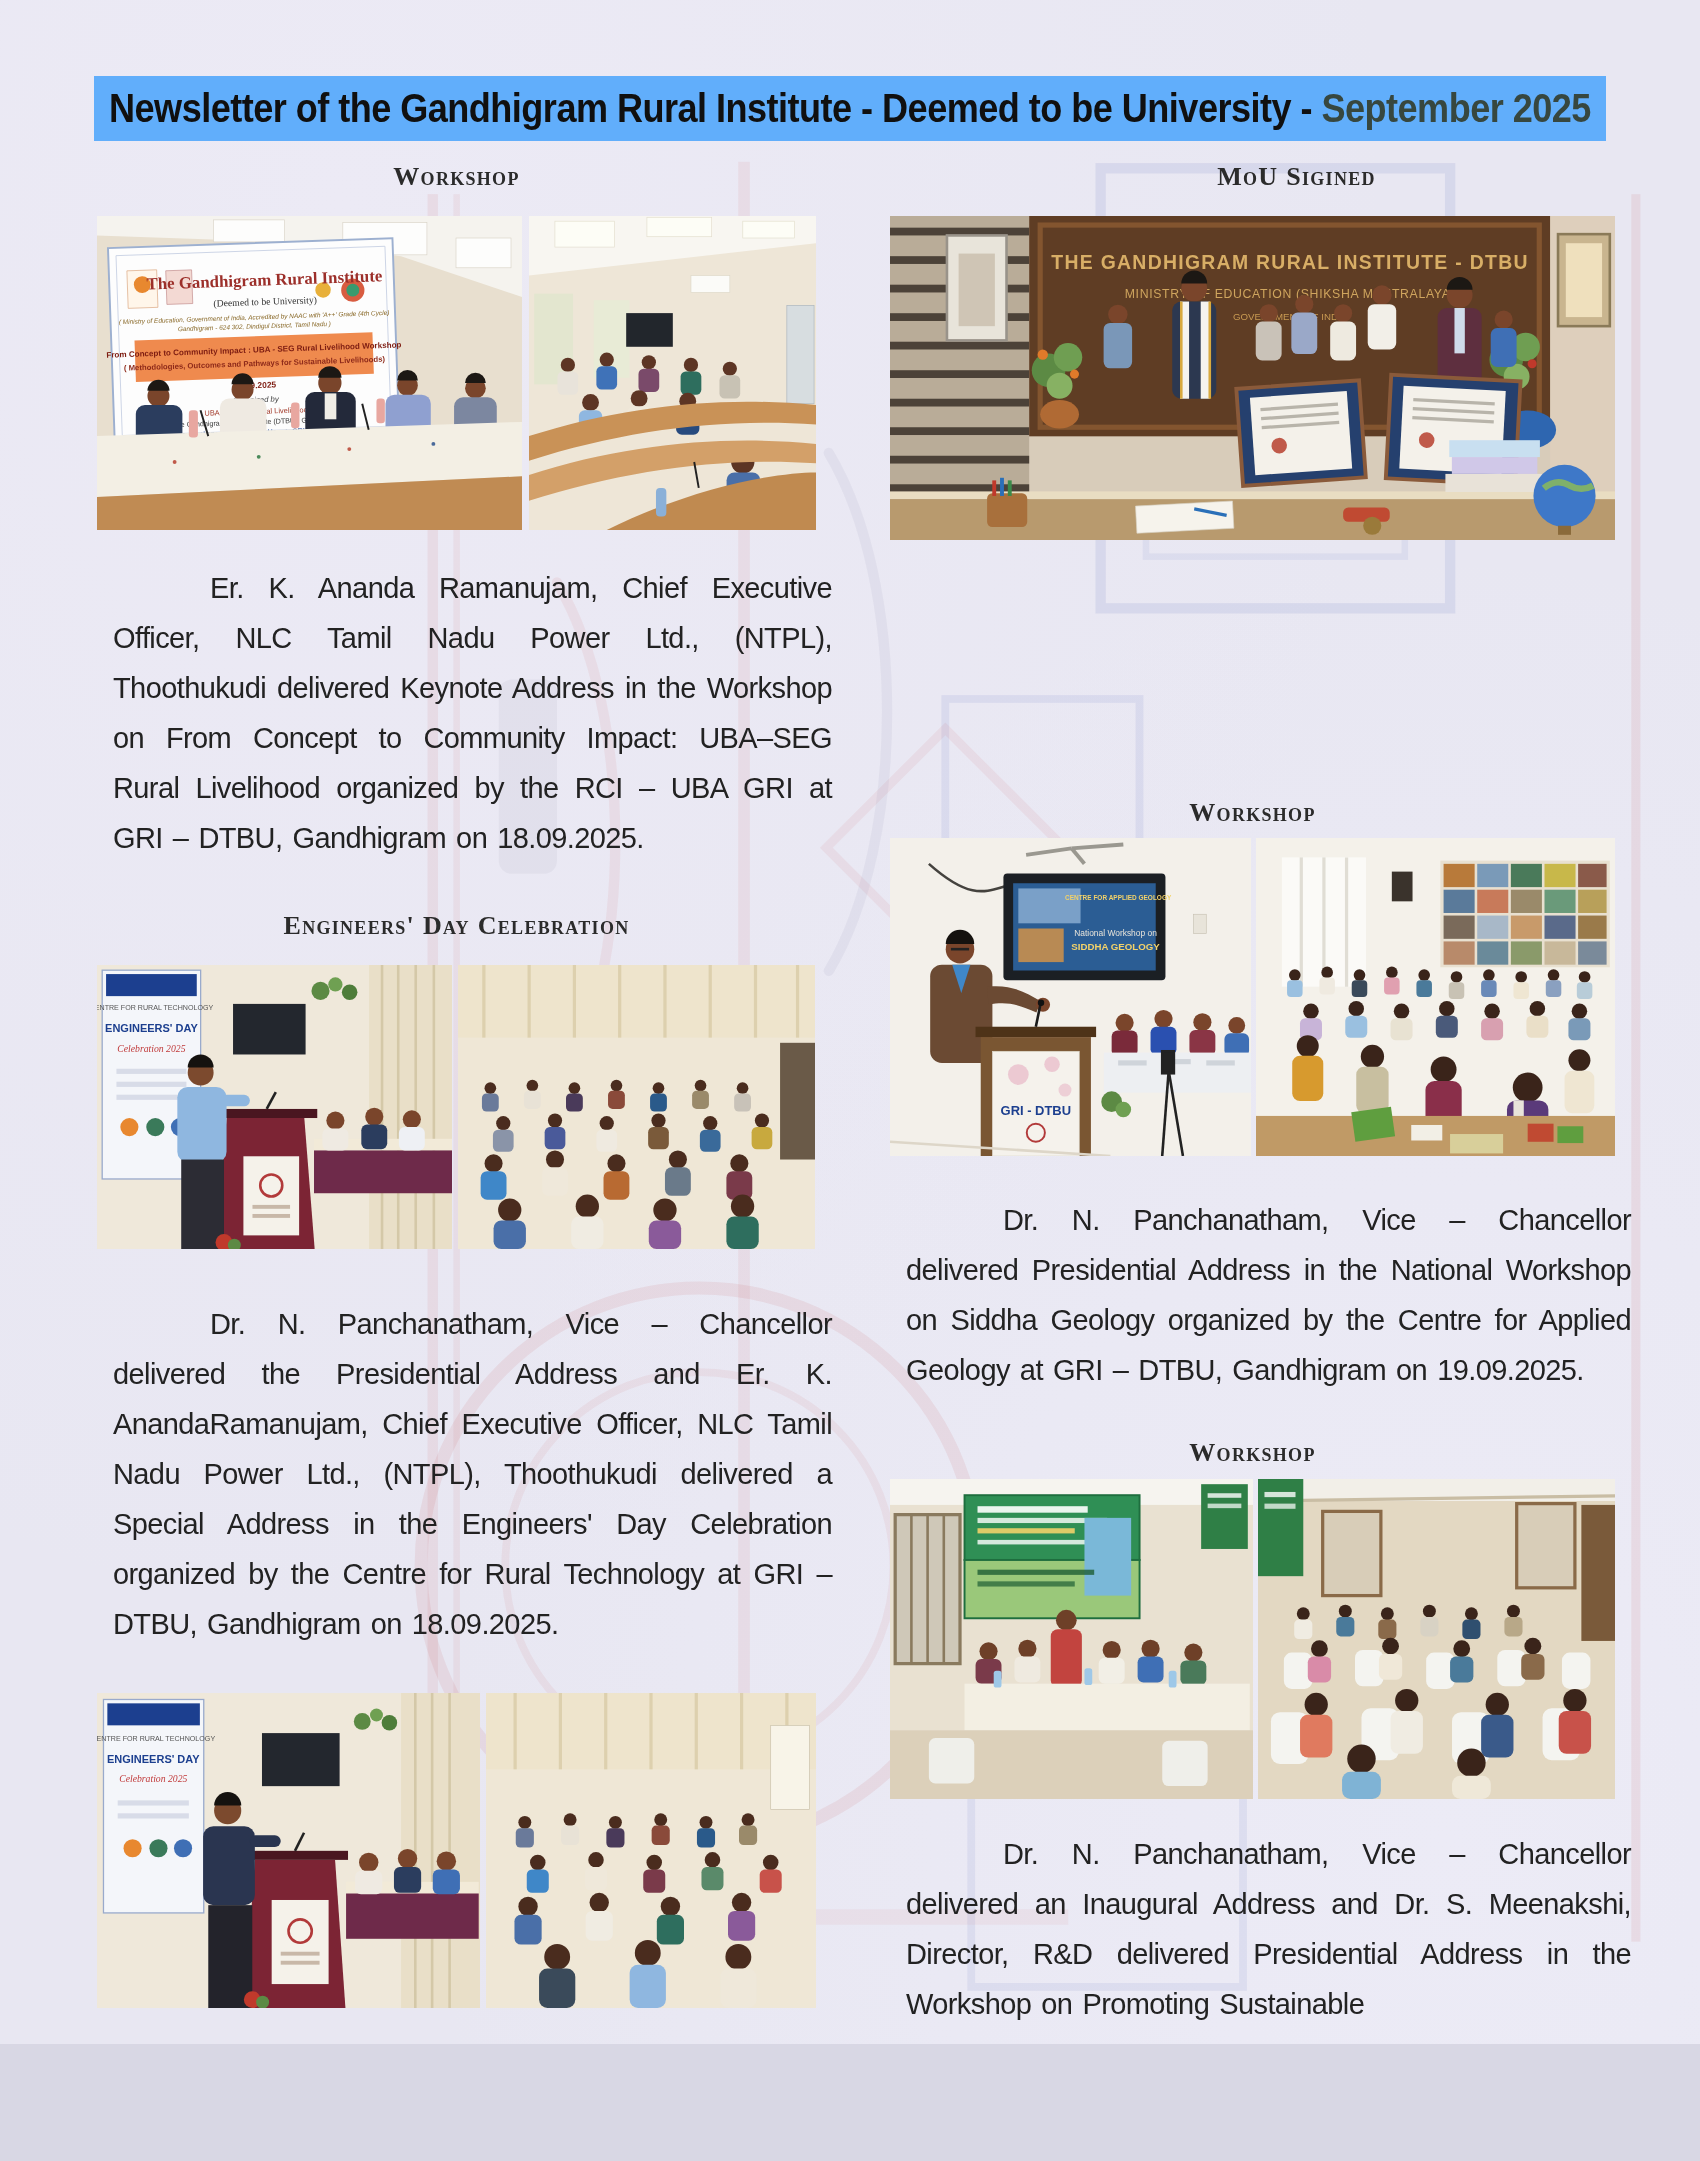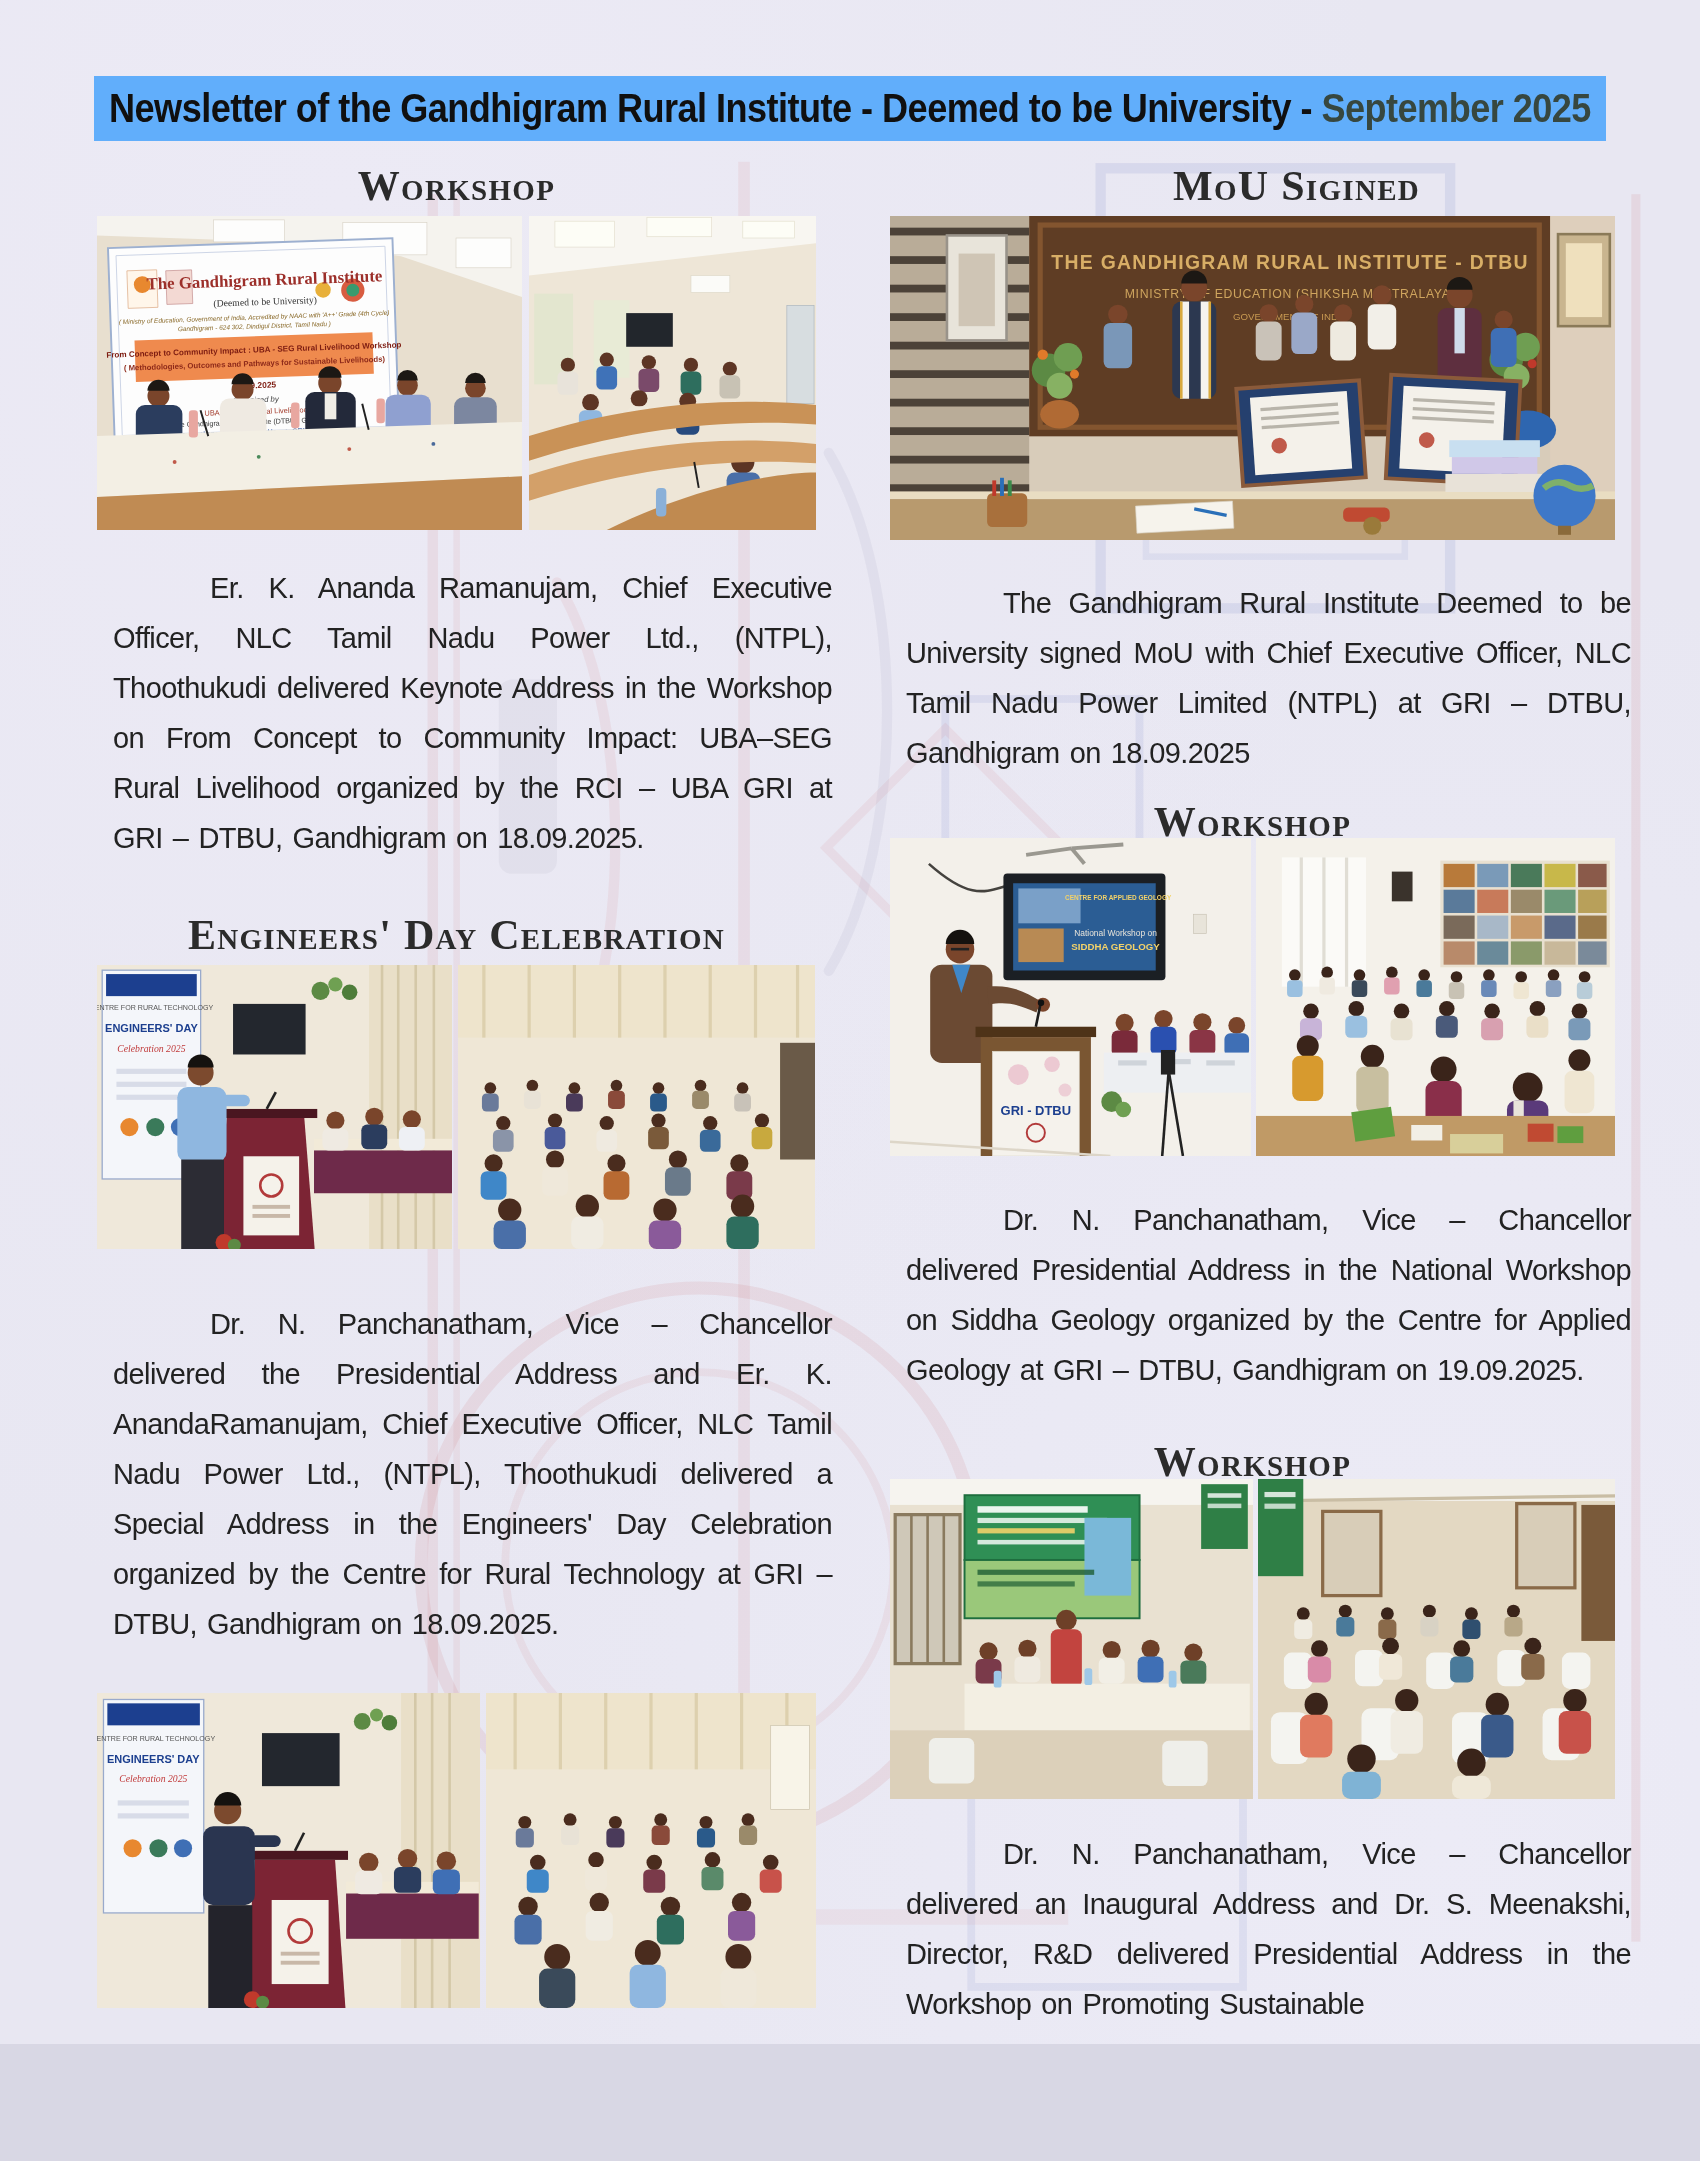--- a/index.html
+++ b/index.html
@@ -25,21 +25,21 @@
   .banner-inner{
     display:inline-block;
     transform:scaleX(.88);transform-origin:center;
     font-weight:bold;font-size:41px;letter-spacing:-0.6px;color:#101010;
   }
   .banner-inner .accent{color:#37473f;}
   .sec-heading{
     position:absolute;margin:0;
     font-family:"Liberation Serif", serif;
     font-variant:small-caps;
-    font-weight:700;font-size:42px;letter-spacing:1.3px;
+    font-weight:700;font-size:26px;letter-spacing:1.3px;
     color:#2b2b2b;text-align:center;
   }
   .para{
     position:absolute;margin:16px;
     font-size:29px;line-height:50px;letter-spacing:-0.6px;word-spacing:2.6px;
     text-align:justify;text-indent:97px;color:#222;
   }
   .photo{
     position:absolute;overflow:hidden;background:#ddd8cc;
   }
@@ -536,21 +536,20 @@
           <rect x="868" y="372" width="132" height="26" fill="#d0c8e8"></rect>
           <rect x="864" y="346" width="140" height="26" fill="#c8dff0"></rect>
         <circle cx="1042" cy="432" r="48" fill="#3e78c8"></circle>
         <path d="M1010 420 q20 -16 40 -4 q18 10 36 0" stroke="#7fb06a" stroke-width="10" fill="none"></path>
         <rect x="1032" y="478" width="20" height="14" fill="#8a6a3a"></rect>
         <circle cx="745" cy="478" r="14" fill="#9a7a3a"></circle>
       </g>
     </svg>
   </div>
 
-  <p class="para" style="left:890px;top:562px;width:725px;">The Gandhigram Rural Institute Deemed to be University signed MoU with Chief Executive Officer, NLC Tamil Nadu Power Limited (NTPL) at GRI – DTBU, Gandhigram on 18.09.2025</p>
 
   <h2 class="sec-heading" style="left:890px;top:798px;width:725px;">Workshop</h2>
 
   <div class="photo" style="left:890px;top:838px;width:361px;height:318px;">
     <svg viewBox="0 0 557 492" preserveAspectRatio="none">
       <rect width="557" height="492" fill="#f3f0ea"></rect>
       <g stroke="#9a9890" stroke-width="6">
         <line x1="280" y1="16" x2="360" y2="10"></line>
           <line x1="280" y1="16" x2="210" y2="26"></line>
           <line x1="280" y1="16" x2="300" y2="40"></line>

